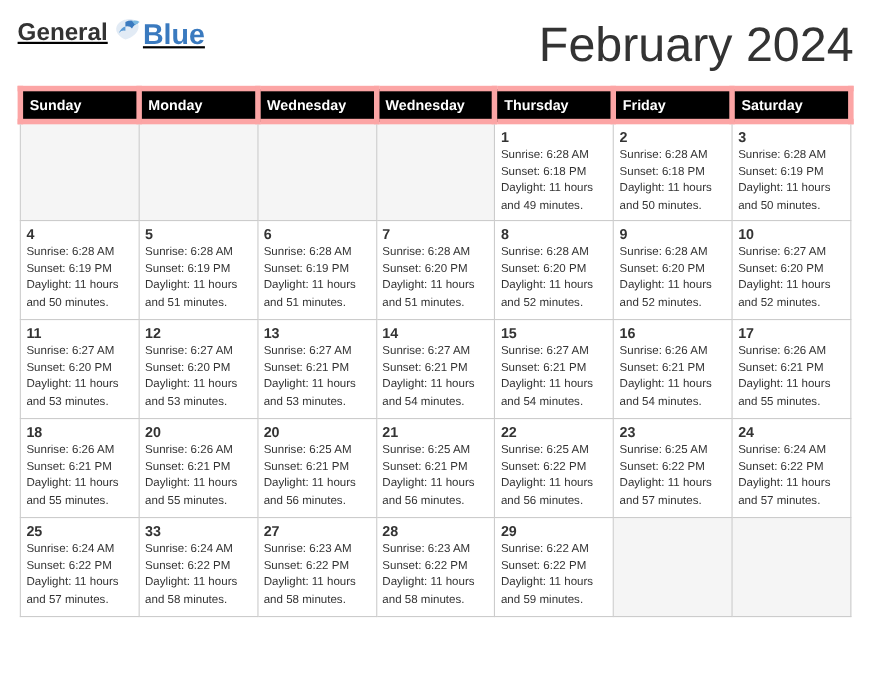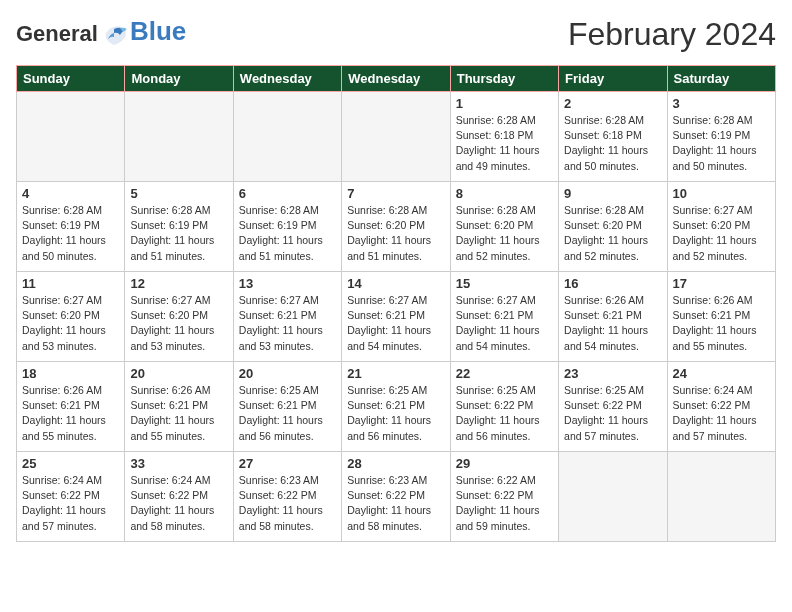--- a/index.html
+++ b/index.html
@@ -16,63 +16,64 @@
       align-items: flex-start;
       margin-bottom: 12px;
     }
     .logo {
       display: flex;
       flex-direction: column;
       align-items: flex-start;
     }
     .logo-text {
       display: flex;
-      align-items: flex-end;
+      align-items: flex-start;
       gap: 2px;
+      text-decoration: underline;
     }
     .logo-general {
       font-size: 22px;
       font-weight: bold;
       color: #333;
     }
     .logo-blue {
       font-size: 26px;
       font-weight: bold;
       color: #3a7abf;
     }
     .logo-bird {
       width: 28px;
       height: 22px;
     }
     .title-block {
       text-align: right;
     }
     .month-year {
-      font-size: 32px;
+      font-size: 44px;
       color: #333;
       font-weight: normal;
       text-align: center;
     }
     .location {
       font-size: 15px;
       color: #555;
     }
     .calendar {
       width: 100%;
       border-collapse: collapse;
       table-layout: fixed;
     }
     .calendar th {
-      background: #14532d;
+      background: #000000;
       color: #fff;
       font-size: 13px;
       font-weight: bold;
       padding: 5px 6px;
       text-align: left;
-      border: 1px solid #fca5a5;
+      border: 5px solid #fca5a5;
     }
     .calendar td {
       border: 1px solid #ccc;
       vertical-align: top;
       padding: 4px 5px;
       height: 90px;
       font-size: 10.5px;
       color: #333;
       background: #fff;
     }

